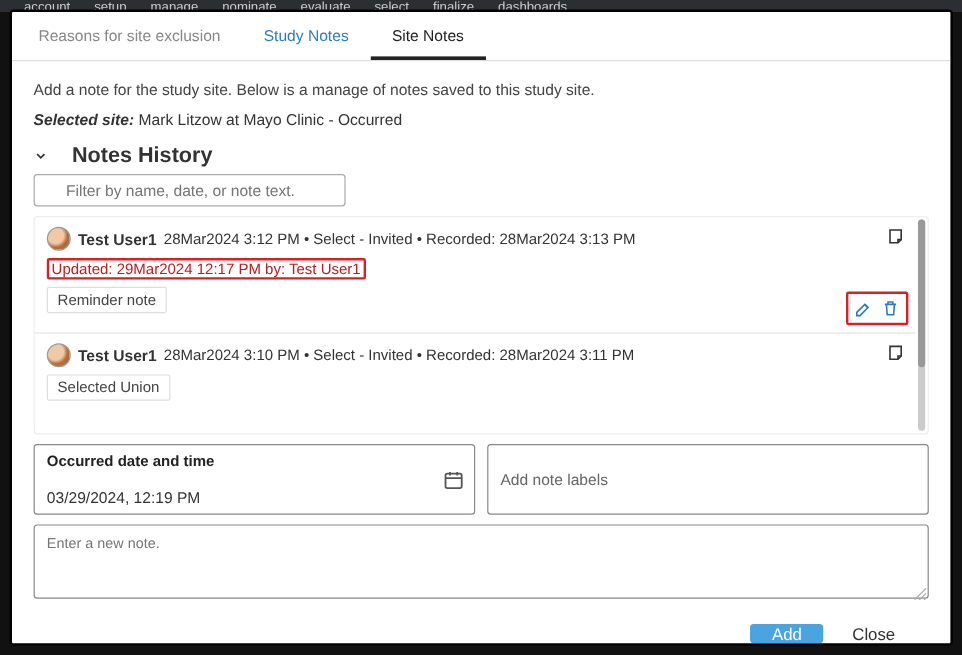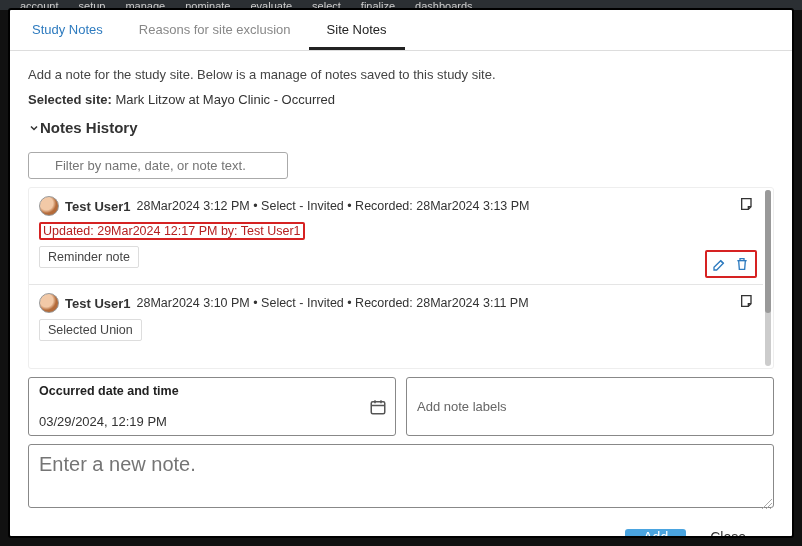--- a/index.html
+++ b/index.html
@@ -50,25 +50,25 @@
   .tab.active { color: #222; font-weight: 500; border-bottom: 3px solid #222; }
   .content {
     padding: 10px 18px 12px;
     display: flex;
     flex-direction: column;
     flex: 1;
     min-height: 0;
   }
   .helper { color: #444; margin: 6px 0; }
   .selected-site { margin: 4px 0 12px; }
-  .selected-site b { font-weight: 700; }
+  .selected-site b { font-weight: 700; font-style: italic; }
   .section-header {
-    display: flex; align-items: center; gap: 0;
-    font-weight: 700; font-size: 15px;
-    margin-bottom: 16px; cursor: pointer;
+    display: flex; align-items: center; gap: 20px;
+    font-weight: 700; font-size: 18px;
+    margin-bottom: 5px; cursor: pointer;
   }
   .filter-wrap { margin-bottom: 8px; }
   .filter-input {
     width: 260px;
     padding: 5px 8px 5px 26px;
     border: 1px solid #aaa;
     border-radius: 3px;
     font-size: 13px;
     background: #fff;
     position: relative;
@@ -161,21 +161,21 @@
   .field-label { font-weight: 700; font-size: 12.5px; color: #222; }
   .field-value { font-size: 13px; color: #333; margin-top: 16px; }
   .field-placeholder { color: #666; font-size: 13px; }
   .cal-icon { position: absolute; right: 8px; top: 50%; transform: translateY(-50%); color: #555; }
   .textarea {
     margin-top: 8px;
     border: 1px solid #888; border-radius: 3px;
     padding: 8px 10px;
     min-height: 62px;
     color: #777;
-    font-size: 20px;
+    font-size: 12px;
     position: relative;
     resize: none;
   }
   .resize-handle {
     position: absolute; right: 2px; bottom: 2px;
     width: 10px; height: 10px;
     color: #aaa;
     pointer-events: none;
   }
   .footer {
@@ -209,22 +209,22 @@
   <span>nominate</span>
   <span>evaluate</span>
   <span>select</span>
   <span>finalize</span>
   <span>dashboards</span>
 </div>
 
 <div class="modal">
 
   <div class="tabs">
+    <div class="tab">Reasons for site exclusion</div>
     <div class="tab blue">Study Notes</div>
-    <div class="tab">Reasons for site exclusion</div>
     <div class="tab active">Site Notes</div>
   </div>
 
   <div class="content">
 
     <div class="helper">Add a note for the study site. Below is a manage of notes saved to this study site.</div>
 
     <div class="selected-site">
       <b>Selected site:</b>
       <span>Mark Litzow at Mayo Clinic - Occurred</span>

